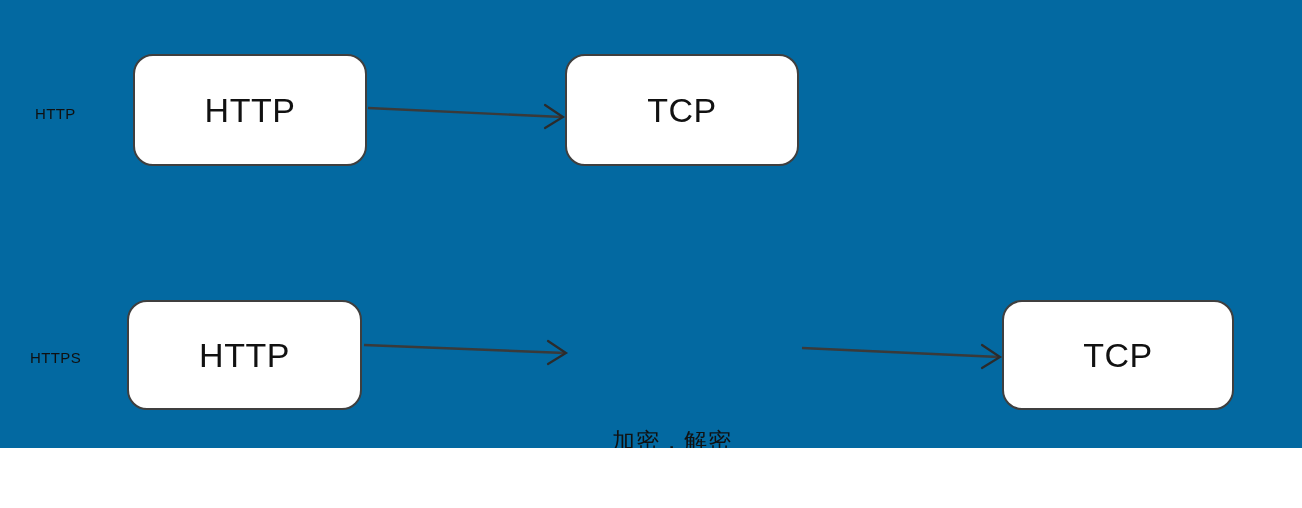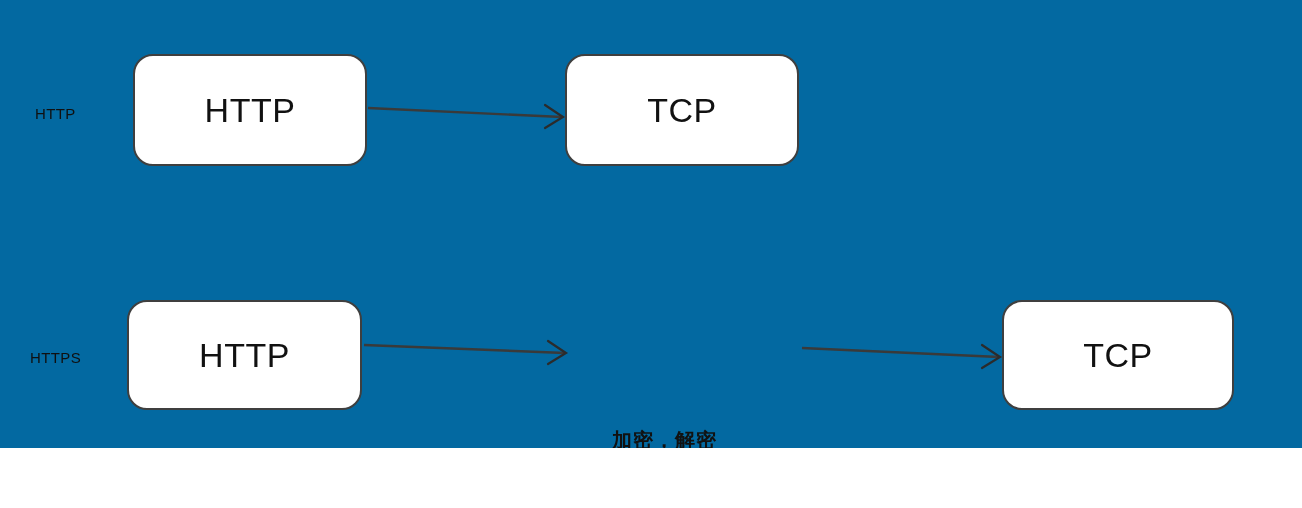--- a/index.html
+++ b/index.html
@@ -39,25 +39,24 @@
     font-family: "Liberation Sans", sans-serif;
     font-size: 15px;
     letter-spacing: 0.4px;
     white-space: nowrap;
     line-height: 1;
   }
   .caption {
     position: absolute;
     color: #111111;
     font-family: "Liberation Sans", "DejaVu Sans", sans-serif;
-    font-size: 20px;
+    font-size: 23px;
     letter-spacing: 1px;
     white-space: nowrap;
     line-height: 1;
-    font-weight: bold;
   }
   .edge-layer {
     position: absolute;
     left: 0;
     top: 0;
     width: 1302px;
     height: 508px;
     pointer-events: none;
   }
 </style>

